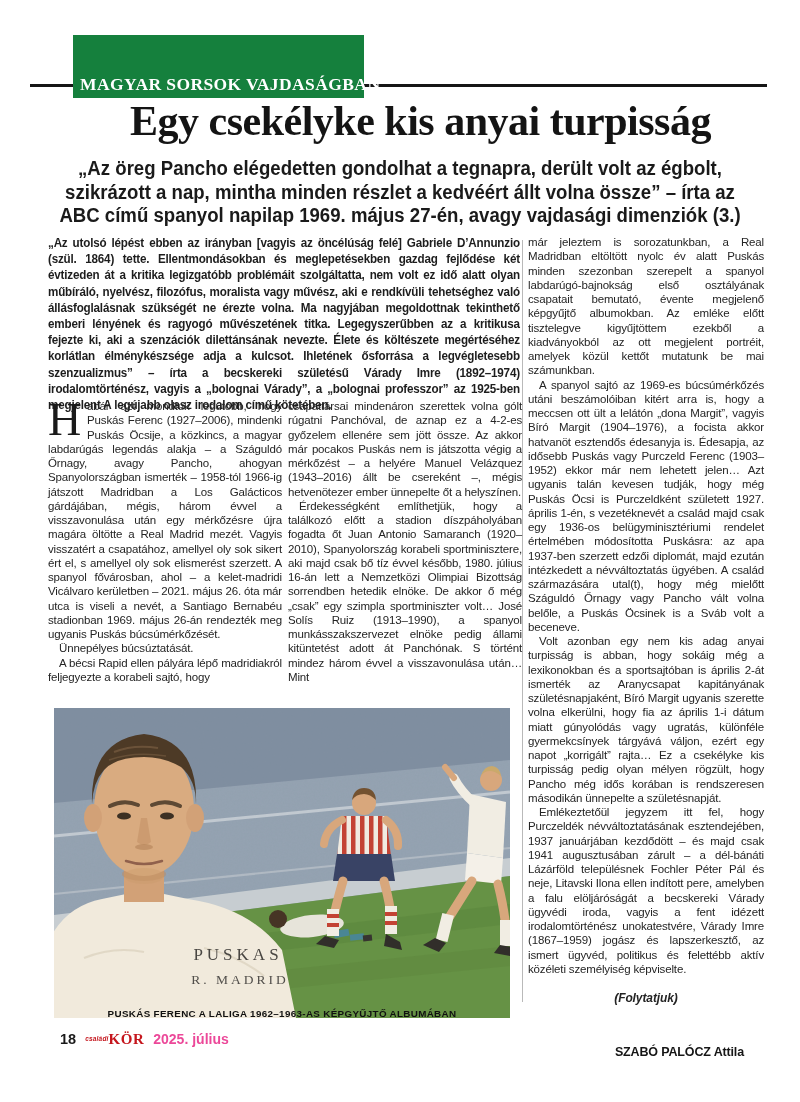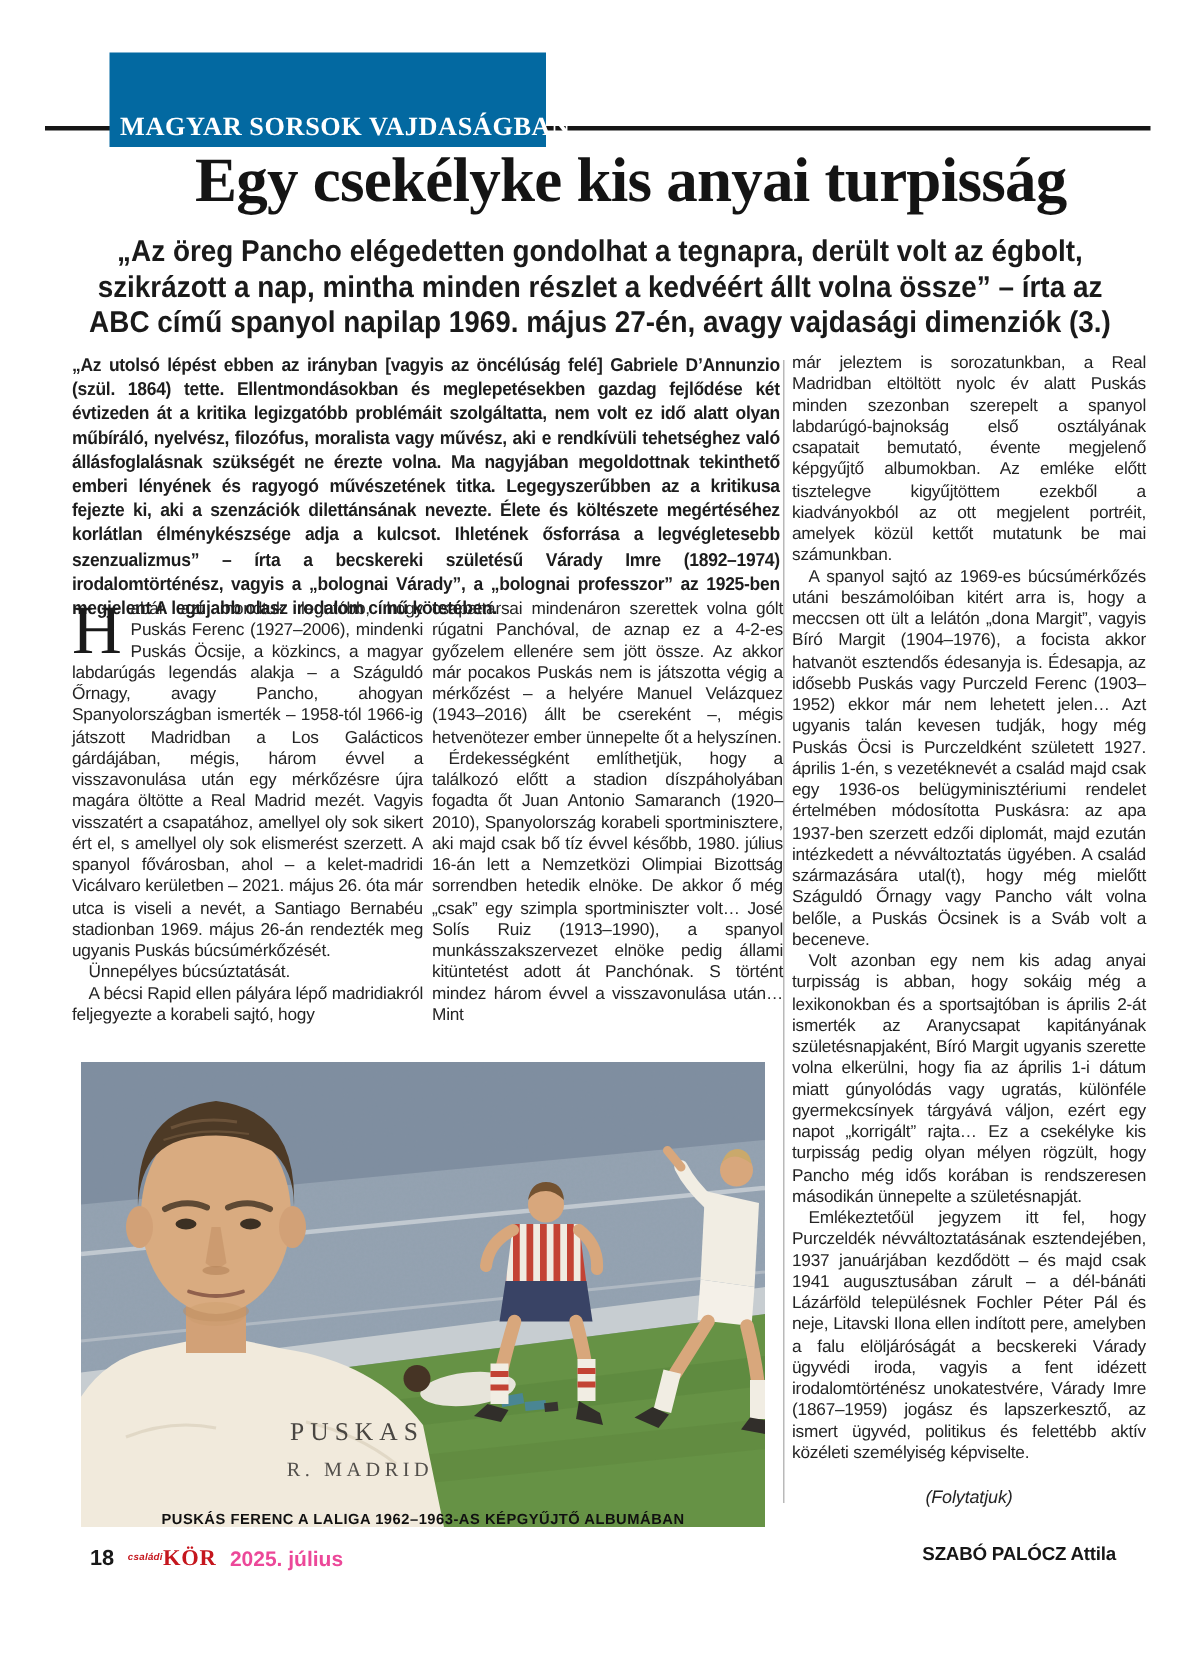--- a/index.html
+++ b/index.html
@@ -5,21 +5,21 @@
   * { margin:0; padding:0; box-sizing:border-box; }
   html,body { background:#e9e9e9; }
   .page {
     position:relative; width:800px; height:1102px; margin:0 auto;
     background:#ffffff; overflow:hidden;
     font-family:"Liberation Sans", sans-serif; color:#222;
   }
   .topline { position:absolute; left:30px; top:84px; width:737px; height:3px; background:#161616; }
   .kicker-box {
     position:absolute; left:73px; top:35px; width:291px; height:63px;
-    background:#0369a1; display:flex; align-items:flex-end; padding:0 0 3px 7px; z-index:2;
+    background:#15803d; display:flex; align-items:flex-end; padding:0 0 3px 7px; z-index:2;
   }
   .kicker-box span {
     font-family:"Liberation Serif", serif; font-weight:bold; color:#ffffff;
     font-size:17.5px; letter-spacing:.4px; white-space:nowrap;
   }
   .headline {
     position:absolute; left:0; top:97px; width:800px; text-align:center;
     font-family:"Liberation Serif", serif; font-weight:bold; font-size:42px;
     letter-spacing:-.5px; color:#141414;padding-left:41px;
   }
@@ -43,22 +43,22 @@
     float:left; font-family:"Liberation Serif", serif; font-size:46px; line-height:38px;
     padding:2px 6px 0 0; color:#1a1a1a;
   }
   .vrule { position:absolute; left:522px; top:240px; width:1px; height:762px; background:#b9b9b9; }
   .photo { position:absolute; left:54px; top:708px; width:456px; height:310px; }
   .photo svg { display:block; width:456px; height:310px; }
   .caption {
     position:absolute; left:54px; top:1008px; width:456px; text-align:center;
     font-weight:bold; font-size:9.8px; letter-spacing:.35px; color:#101010;
   }
-  .cont { text-align:center; font-style:italic; font-weight:normal; margin-top:15px; font-size:12px; letter-spacing:-.1px;}
-  .byline { text-align:right; font-weight:bold; margin-top:24px; font-size:12.5px; padding-right:20px; color:#161616;}
+  .cont { text-align:center; font-style:italic; font-weight:bold; margin-top:15px; font-size:12px; letter-spacing:-.1px;}
+  .byline { text-align:right; font-weight:bold; margin-top:40px; font-size:12.5px; padding-right:20px; color:#161616;}
   .footer { position:absolute; left:48px; top:1031px; display:flex; align-items:center; gap:9px;margin-left:12px; }
   .pagenum { font-weight:bold; font-size:14.5px; color:#191919; }
   .issue  { font-weight:bold; font-size:14px; color:#ec4899; }
   .logo { display:flex; flex-direction:row; align-items:center; line-height:1; }
   .logo-top { font-size:6.5px; font-style:italic; font-weight:bold; color:#c5161d; margin-bottom:-1px; letter-spacing:.2px;}
   .logo-main { font-size:15px; font-weight:bold; color:#c5161d; letter-spacing:.5px; font-family:"Liberation Serif",serif;}
 </style>
 </head>
 <body>
 

